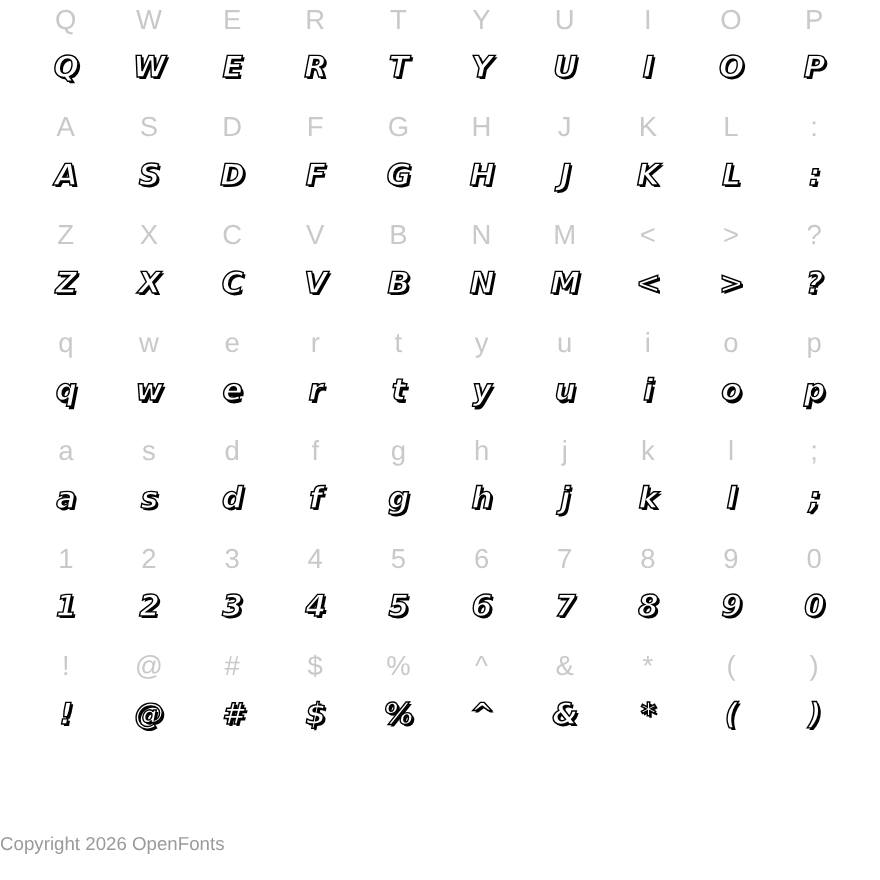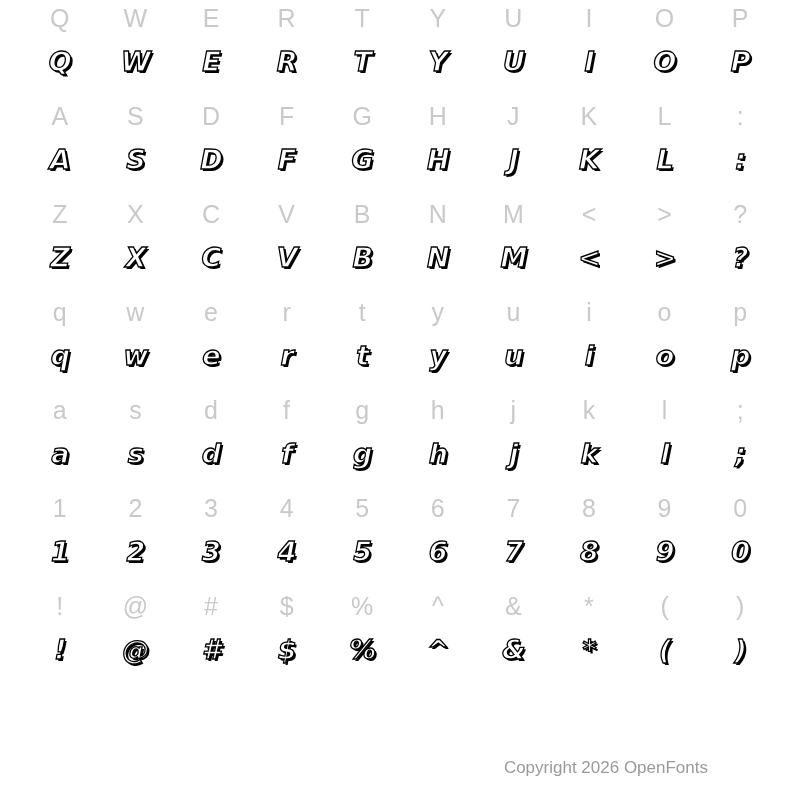--- a/index.html
+++ b/index.html
@@ -66,21 +66,20 @@
       2.5px 2.5px 0 #ffffff;
   }
 
   #footer {
     position: absolute;
     left: 0;
     bottom: 22px;
     width: 100%;
     box-sizing: border-box;
     padding-right: 92px;
-    text-align: right;
   }
   #footer .copyright {
     font-family: "Liberation Sans", sans-serif;
     font-size: 17px;
     color: #9a9a9a;
   }
 </style>
 </head>
 <body>
 

